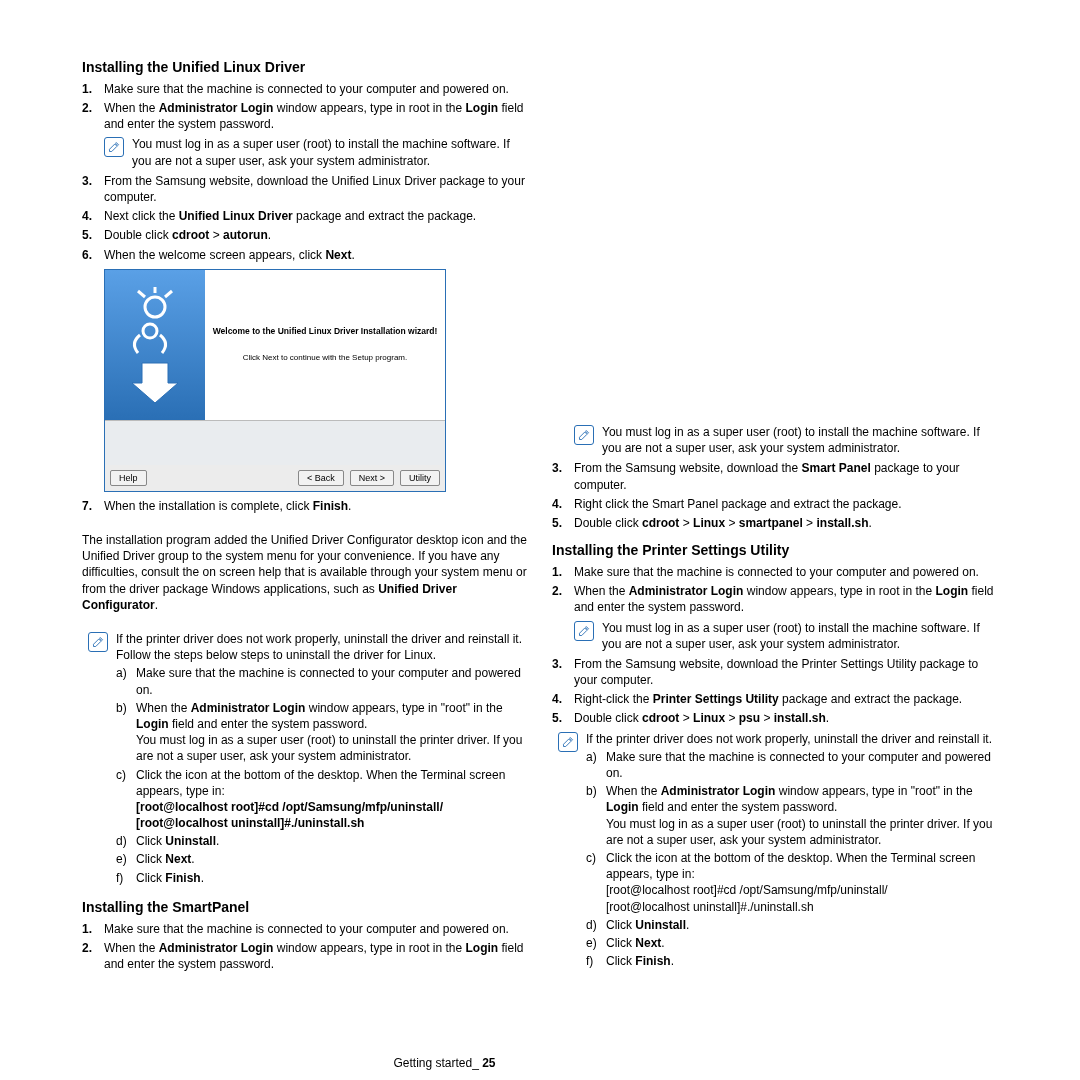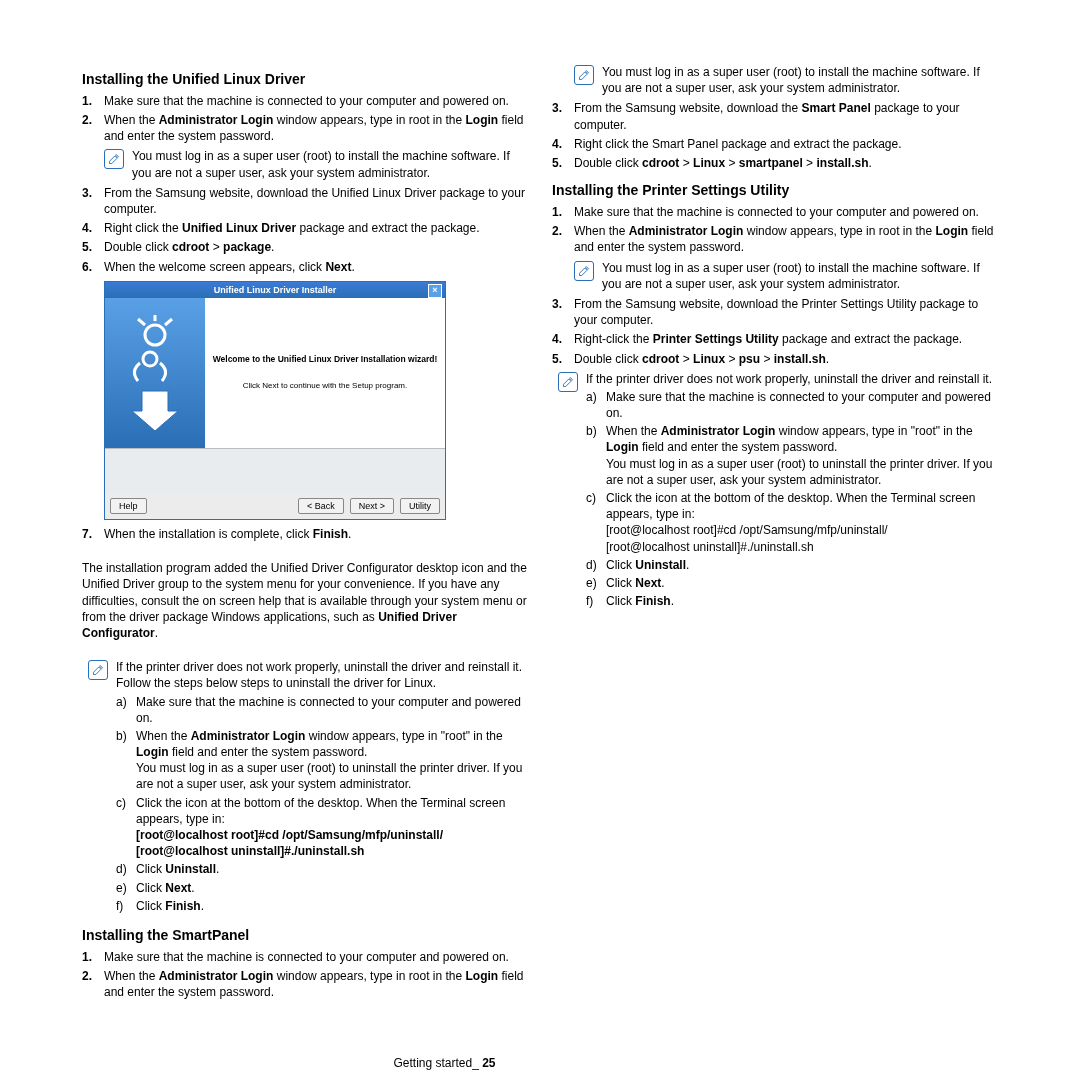--- a/index.html
+++ b/index.html
@@ -7,23 +7,24 @@
     padding: 0;
     background: #fff;
     font-family: Arial, Helvetica, sans-serif;
     color: #000;
     width: 1080px;
     height: 1080px;
     overflow: hidden;
   }
   .page {
     display: flex;
-    padding: 60px 80px 20px 82px;
+    padding: 48px 80px 20px 82px;
     gap: 22px;
     box-sizing: border-box;
+    align-items: flex-end;
   }
   .col {
     width: 450px;
     font-size: 12px;
     line-height: 1.35;
   }
   h3.section {
     font-size: 14px;
     font-weight: bold;
     margin: 10px 0 4px 0;
@@ -177,30 +178,26 @@
         <div class="notebox indented" style="margin-left:0;">
           <div class="note-icon">
             <svg viewBox="0 0 16 16">
                 <path d="M2 11 L9 4 L12 7 L5 14 L2 14 Z M10 3 L13 6 L14 5 L11 2 Z" fill="none" stroke="#2a6fb5" stroke-width="1.2"></path>
               </svg>
           </div>
           <div class="note-body">You must log in as a super user (root) to install the machine software. If you are not a super user, ask your system administrator.</div>
         </div>
       </li>
       <li><span class="num">3.</span><span>From the Samsung website, download the Unified Linux Driver package to your computer.</span></li>
-      <li><span class="num">4.</span><span><span>Right click the </span><span class="bold">Unified Linux Driver</span><span> package and extract the package.</span></span></li>
-      <li><span class="num">5.</span><span><span>Double click </span><span class="bold">cdroot</span><span> &gt; </span><span class="bold">package</span><span>.</span></span></li>
+      <li><span class="num">4.</span><span><span>Next click the </span><span class="bold">Unified Linux Driver</span><span> package and extract the package.</span></span></li>
+      <li><span class="num">5.</span><span><span>Double click </span><span class="bold">cdroot</span><span> &gt; </span><span class="bold">autorun</span><span>.</span></span></li>
       <li><span class="num">6.</span><span><span>When the welcome screen appears, click </span><span class="bold">Next</span><span>.</span></span></li>
     </ol>
 
     <div class="wizard">
-      <div class="wizard-title">
-        <span>Unified Linux Driver Installer</span>
-        <div class="wizard-close">×</div>
-      </div>
       <div class="wizard-body">
         <div class="wizard-left">
           <svg viewBox="0 0 70 120">
             <circle cx="35" cy="22" r="10" fill="none" stroke="#fff" stroke-width="3"></circle>
             <line x1="25" y1="12" x2="18" y2="6" stroke="#fff" stroke-width="3"></line>
             <line x1="45" y1="12" x2="52" y2="6" stroke="#fff" stroke-width="3"></line>
             <line x1="35" y1="8" x2="35" y2="2" stroke="#fff" stroke-width="3"></line>
             <circle cx="30" cy="46" r="7" fill="none" stroke="#fff" stroke-width="3"></circle>
             <path d="M20 50 Q10 58 18 68" fill="none" stroke="#fff" stroke-width="3"></path>
             <path d="M40 50 Q50 58 42 68" fill="none" stroke="#fff" stroke-width="3"></path>

